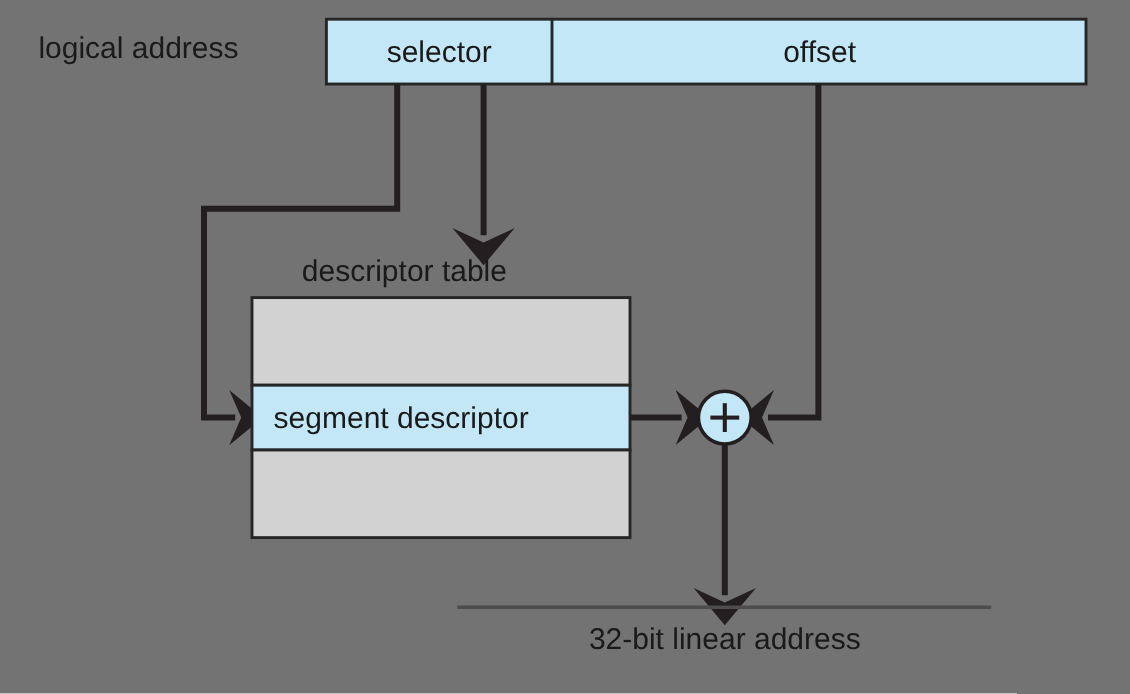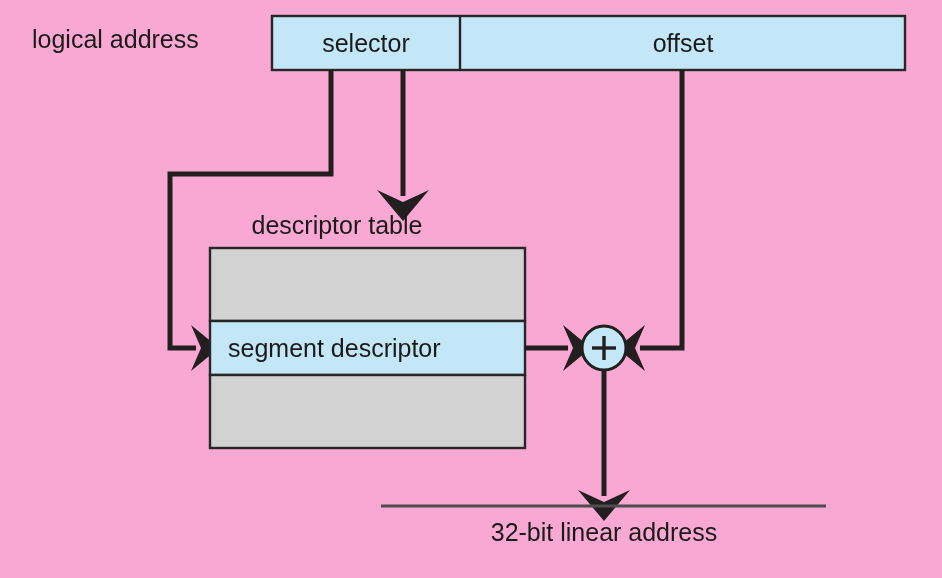--- a/index.html
+++ b/index.html
@@ -8,21 +8,21 @@
     padding: 0;
     background: #ffffff;
   }
   body {
     font-family: "Liberation Sans", sans-serif;
   }
   #canvas {
     position: relative;
     width: 942px;
     height: 578px;
-    background: #f9a8d4;
+    background: #737373;
     overflow: hidden;
   }
   #diagram-svg {
     position: absolute;
     left: 0;
     top: 0;
     width: 942px;
     height: 578px;
   }
   .dlabel {

